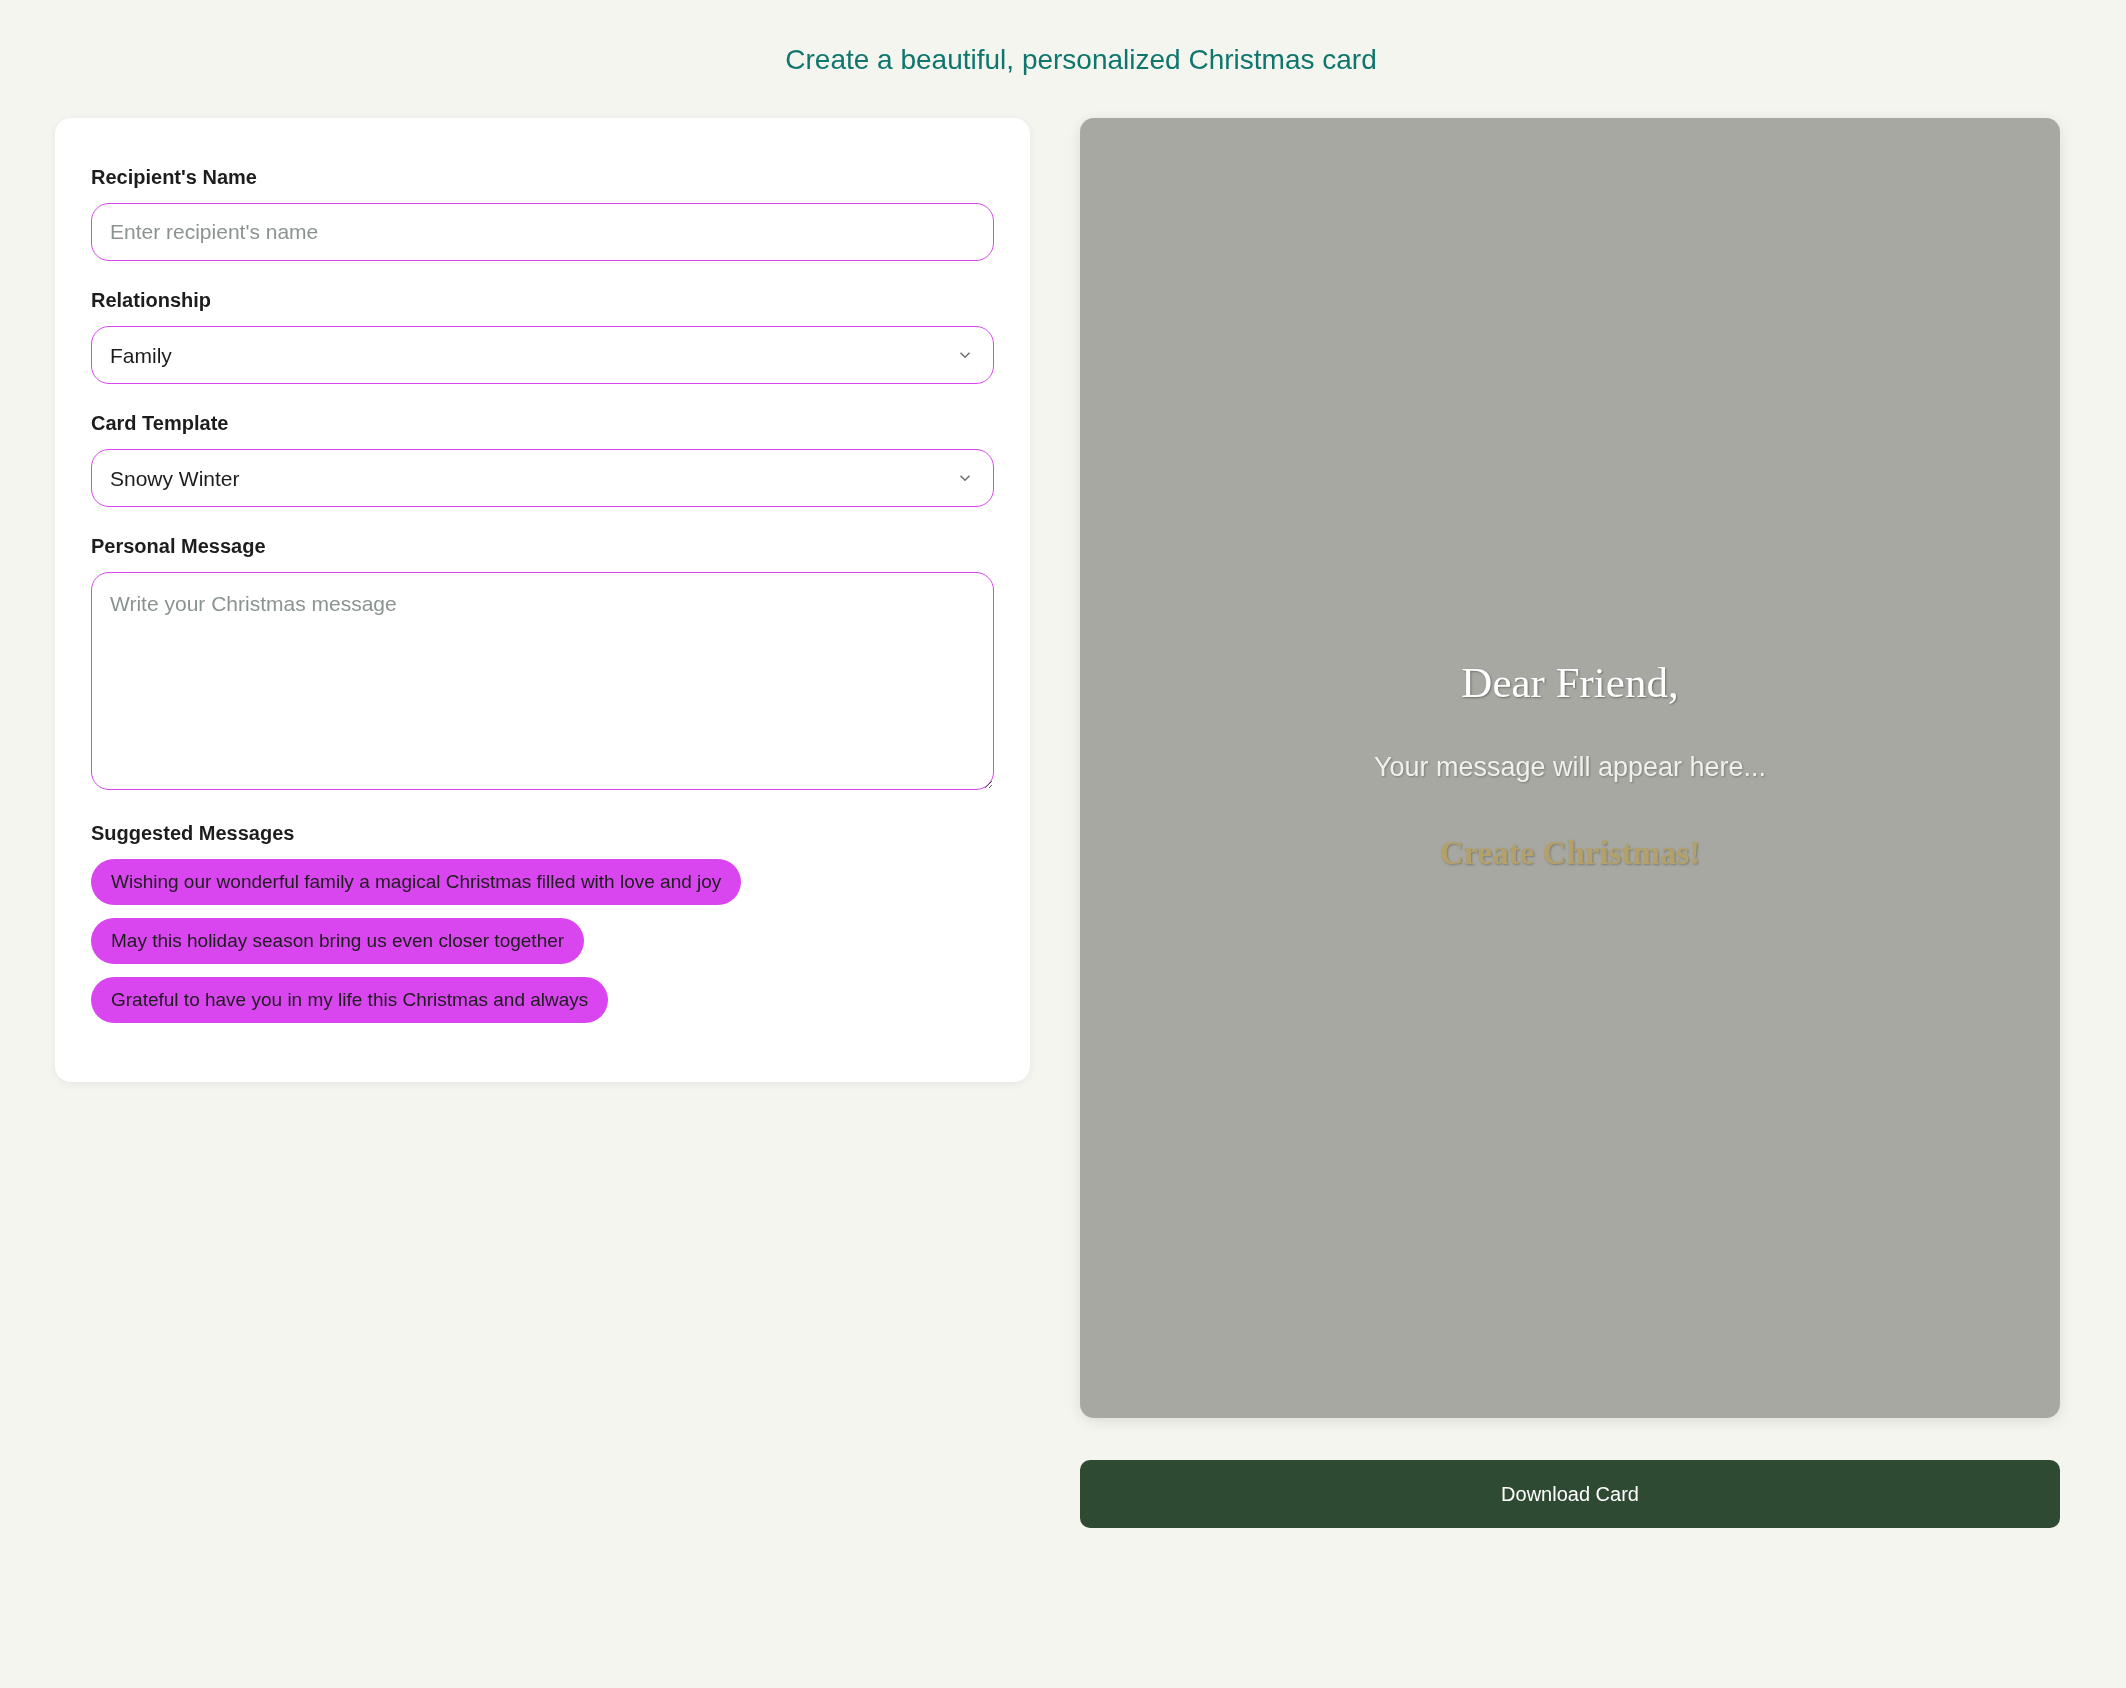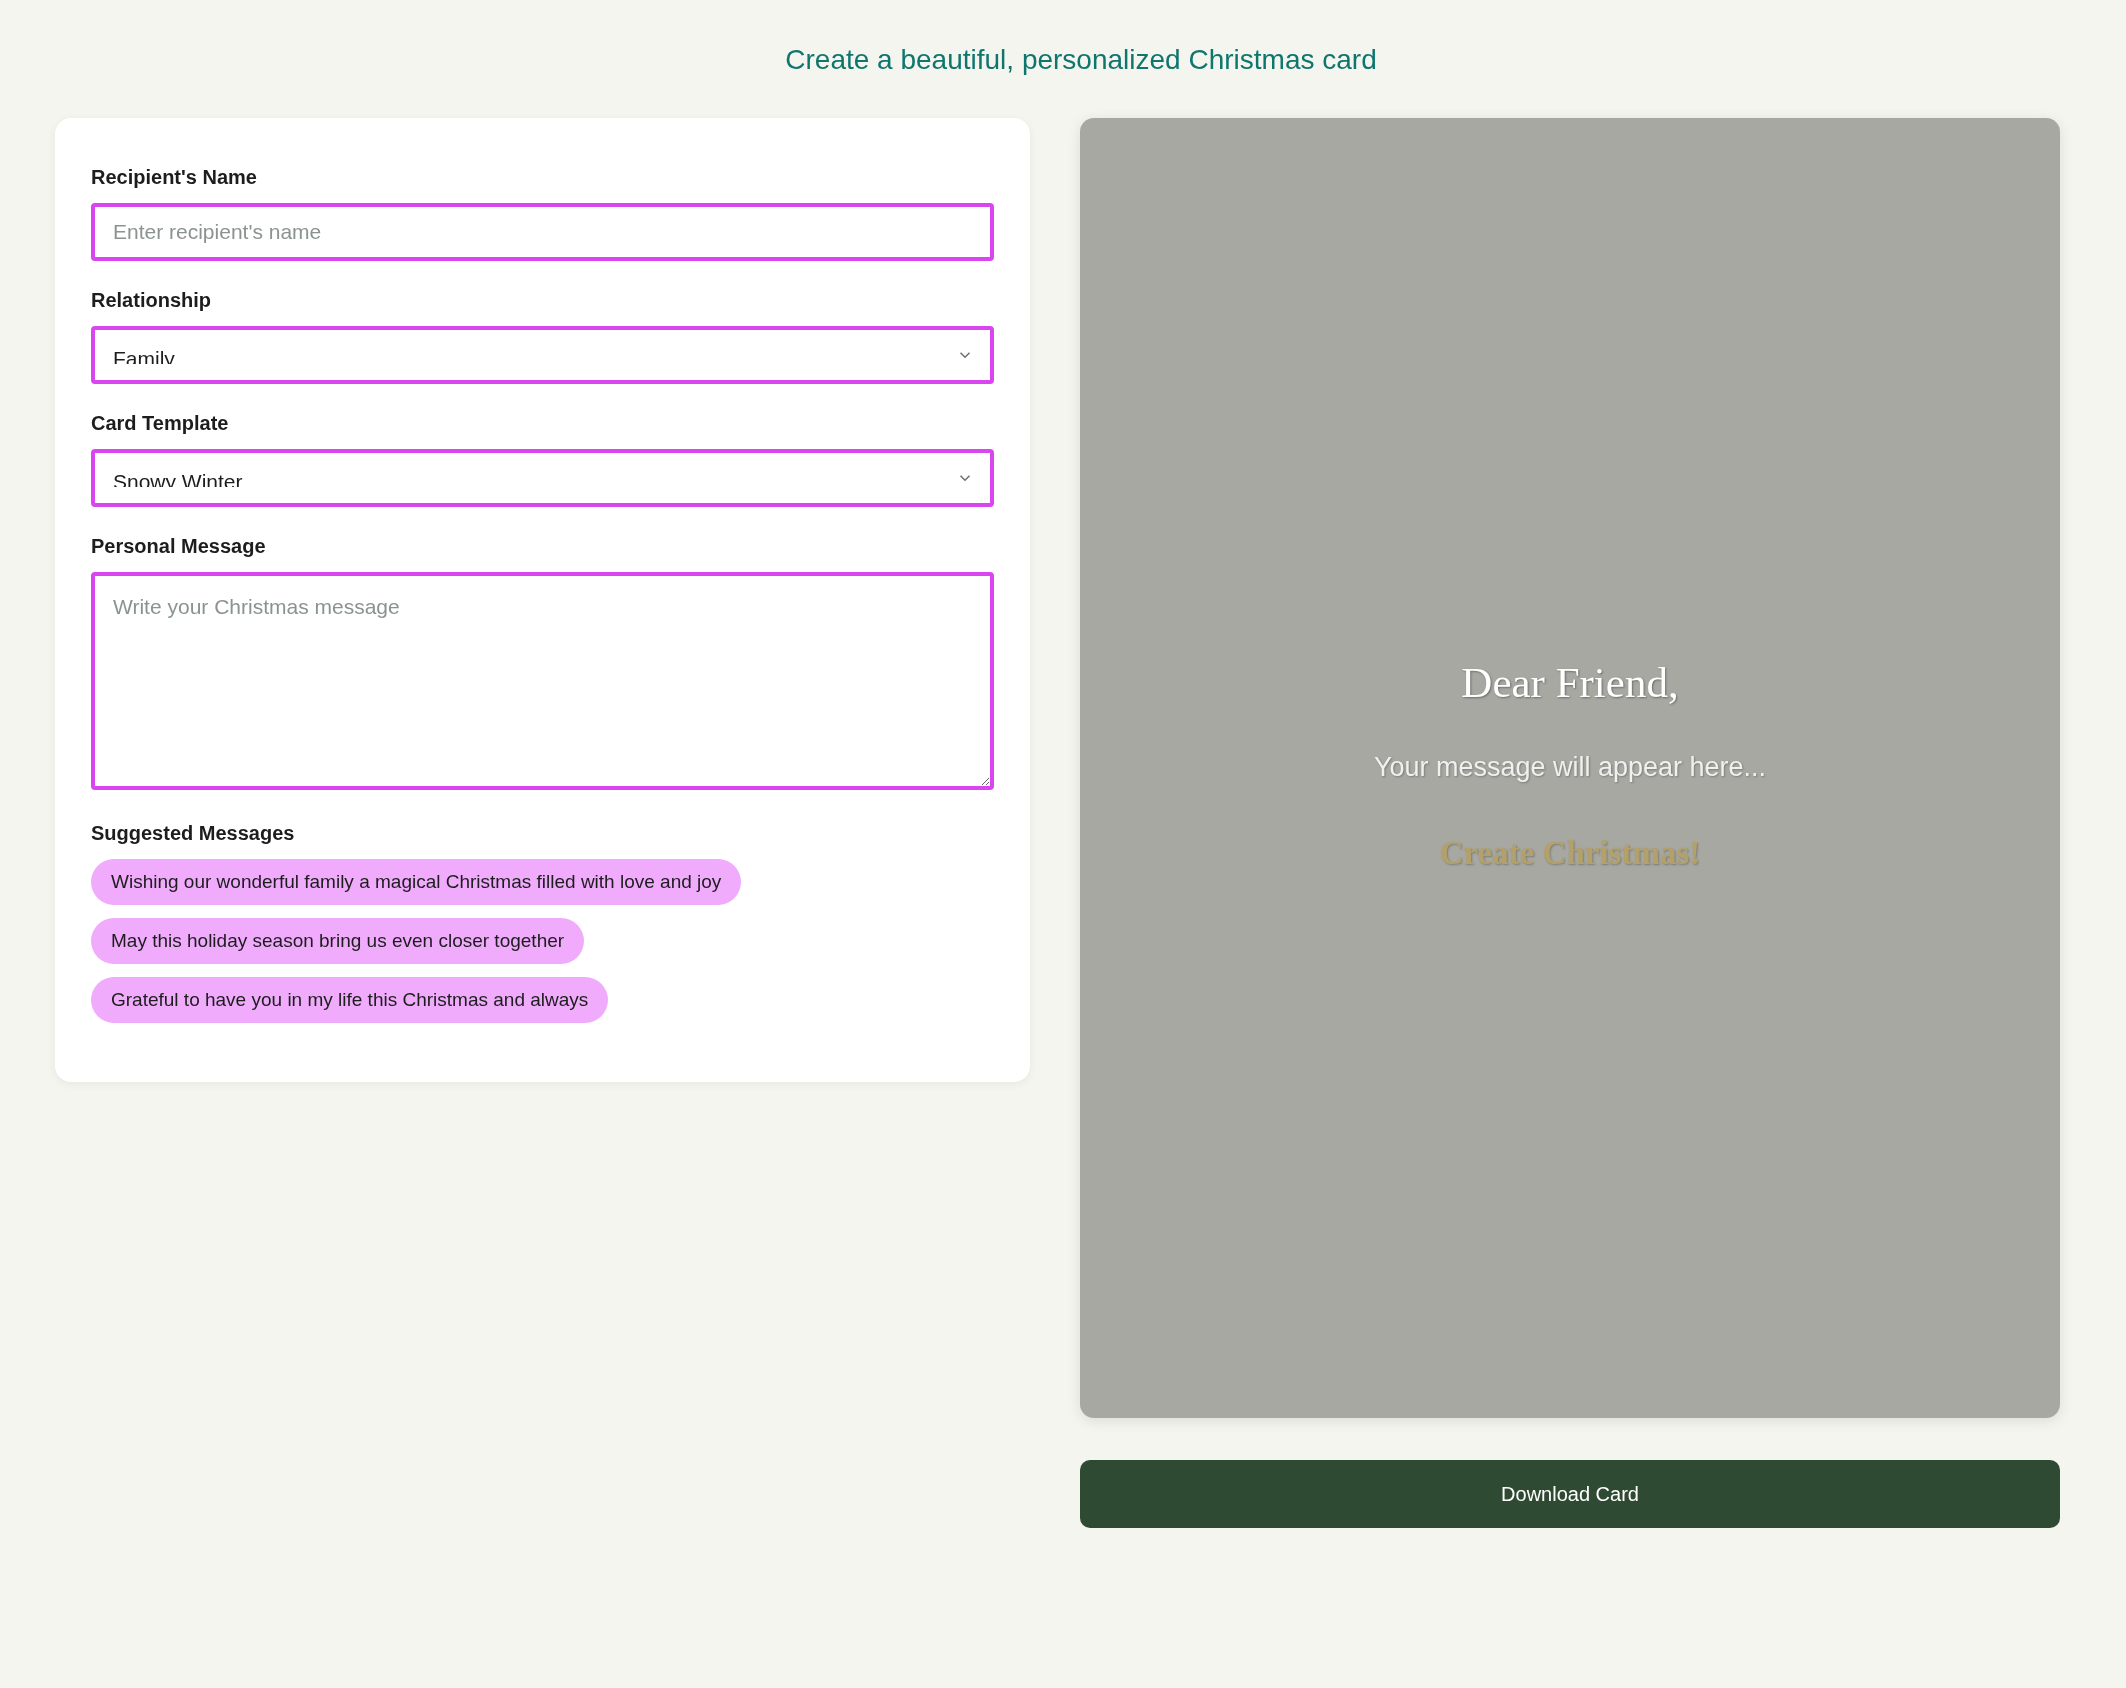--- a/index.html
+++ b/index.html
@@ -65,22 +65,22 @@
     font-size: 20px;
     font-weight: 700;
     color: #1d1d1d;
     margin-bottom: 14px;
   }
 
   .text-input,
   .select-box,
   .textarea-box {
     width: 100%;
-    border: 4px solid #d946ef;
-    border-radius: 4px;
+    border: 1px solid #d946ef;
+    border-radius: 18px;
     background: #ffffff;
     font-family: "Liberation Sans", sans-serif;
     font-size: 21px;
     color: #1d1d1d;
     padding: 16px 18px;
     outline: none;
   }
   .text-input::placeholder,
   .textarea-box::placeholder {
     color: #8b9391;
@@ -109,21 +109,21 @@
   .textarea-box {
     height: 218px;
     resize: vertical;
     line-height: 1.45;
     padding-top: 16px;
   }
 
   .suggestions { margin-top: 6px; }
   .suggestion-chip {
     display: inline-block;
-    background: #f0abfc;
+    background: #d946ef;
     border: none;
     border-radius: 999px;
     padding: 12px 20px;
     font-size: 19px;
     color: #1d1d1d;
     font-family: "Liberation Sans", sans-serif;
     margin-bottom: 13px;
     cursor: pointer;
     text-align: center;
   }

